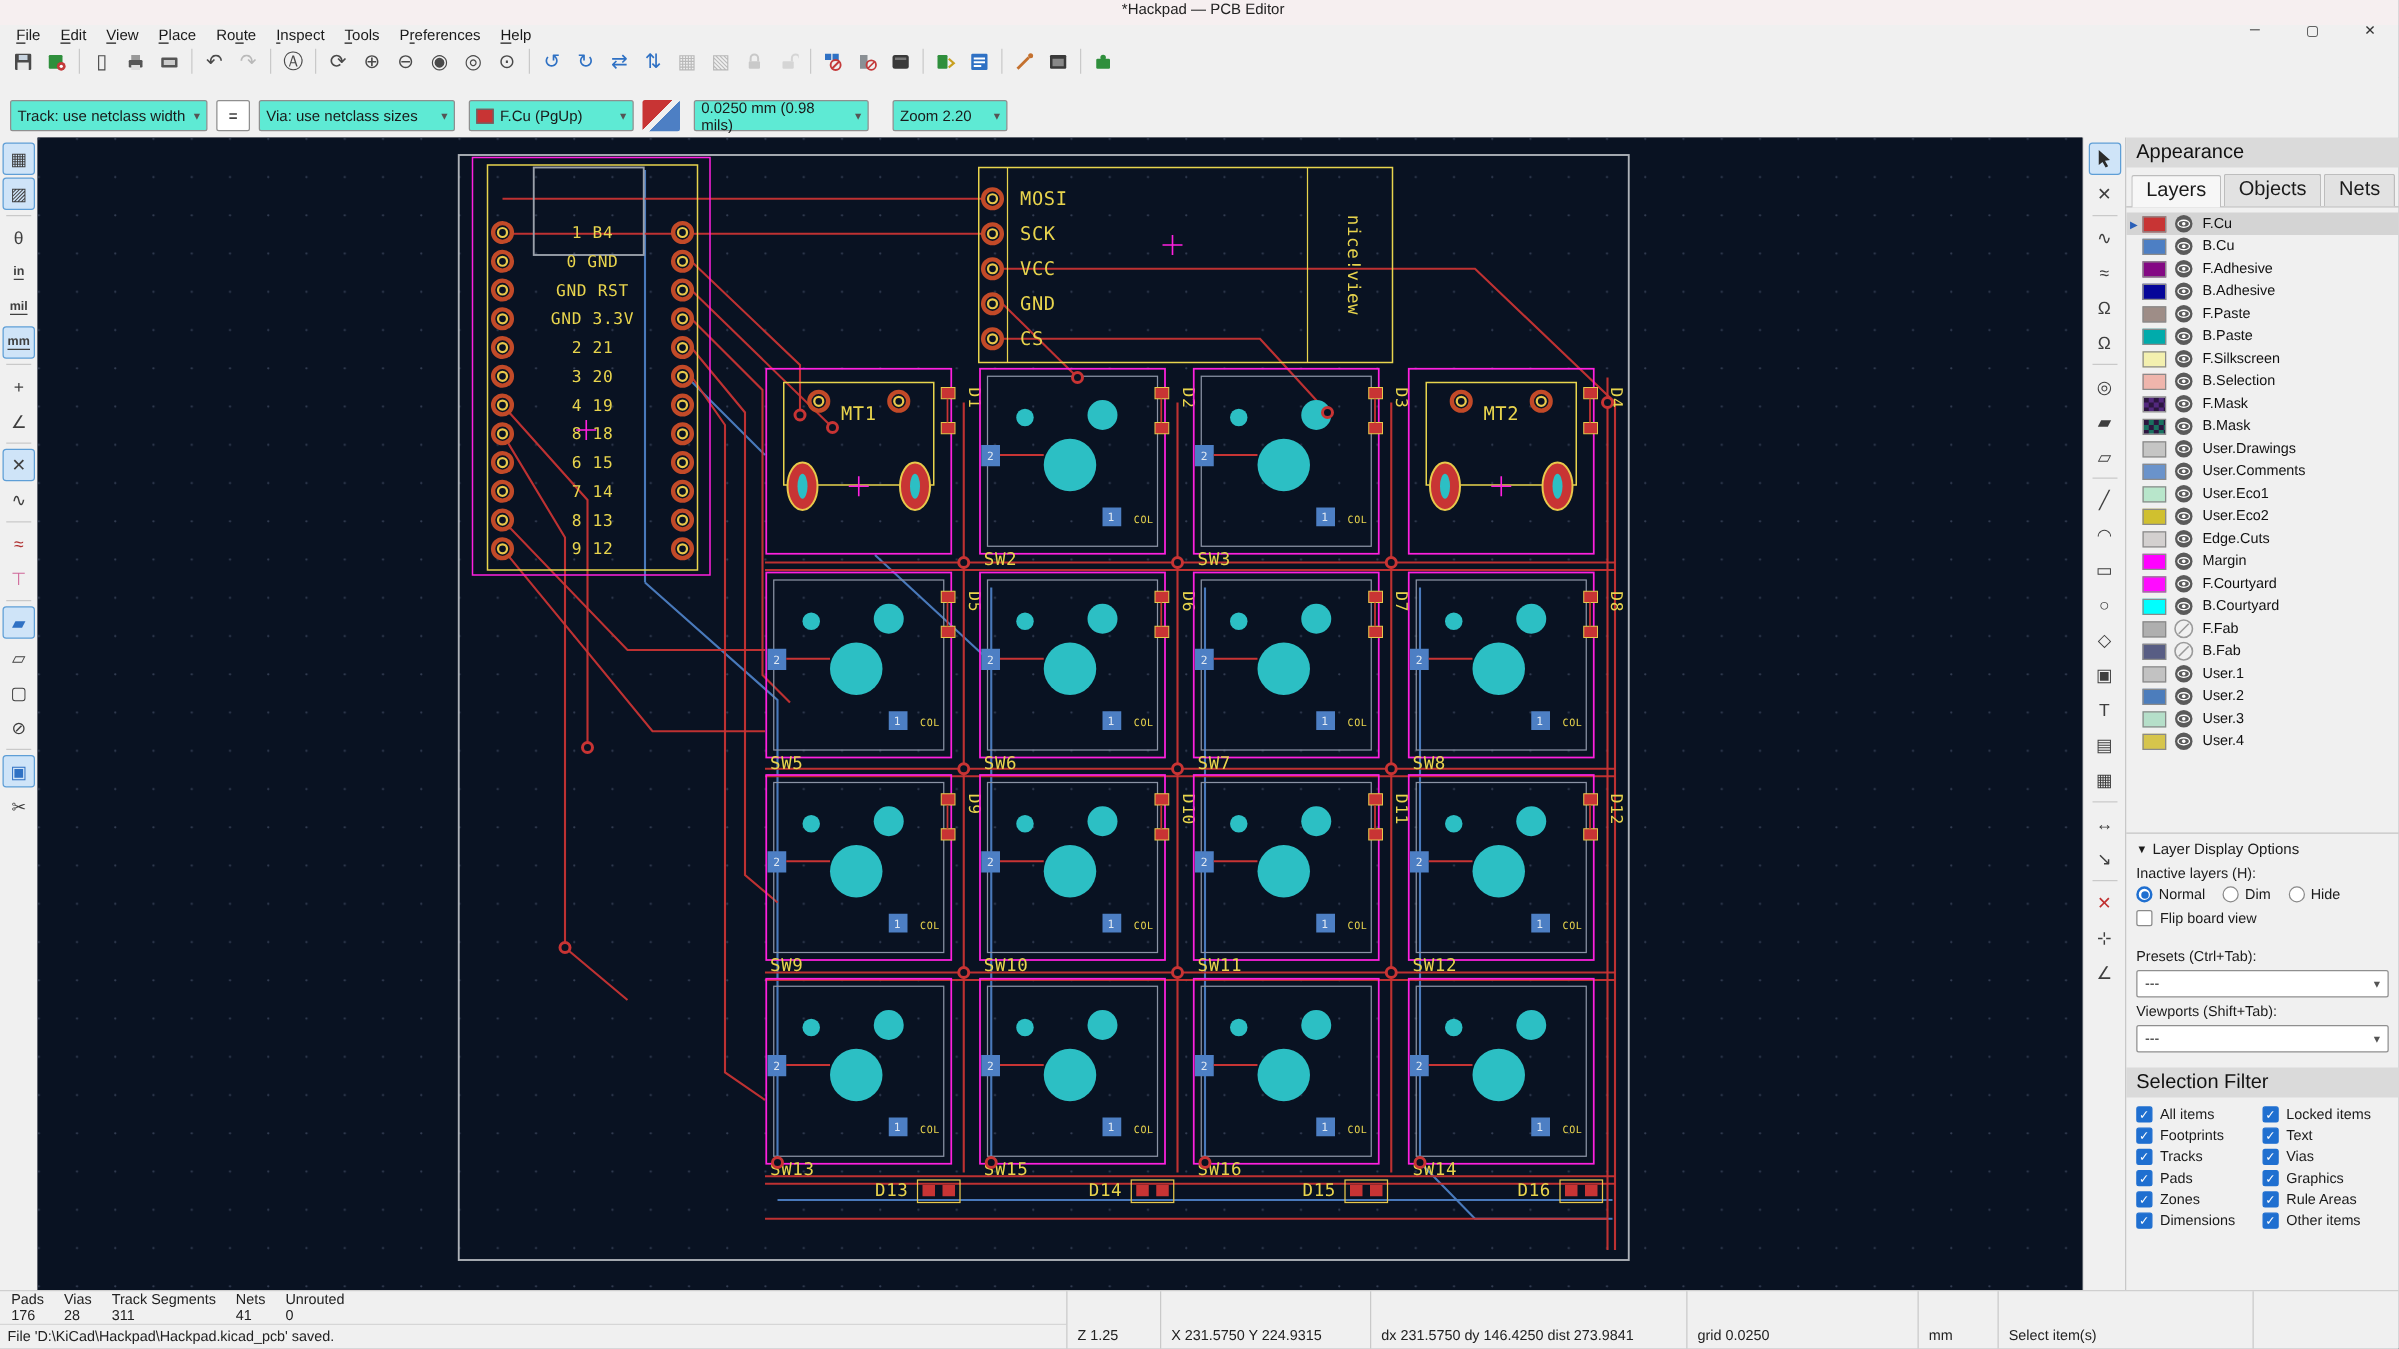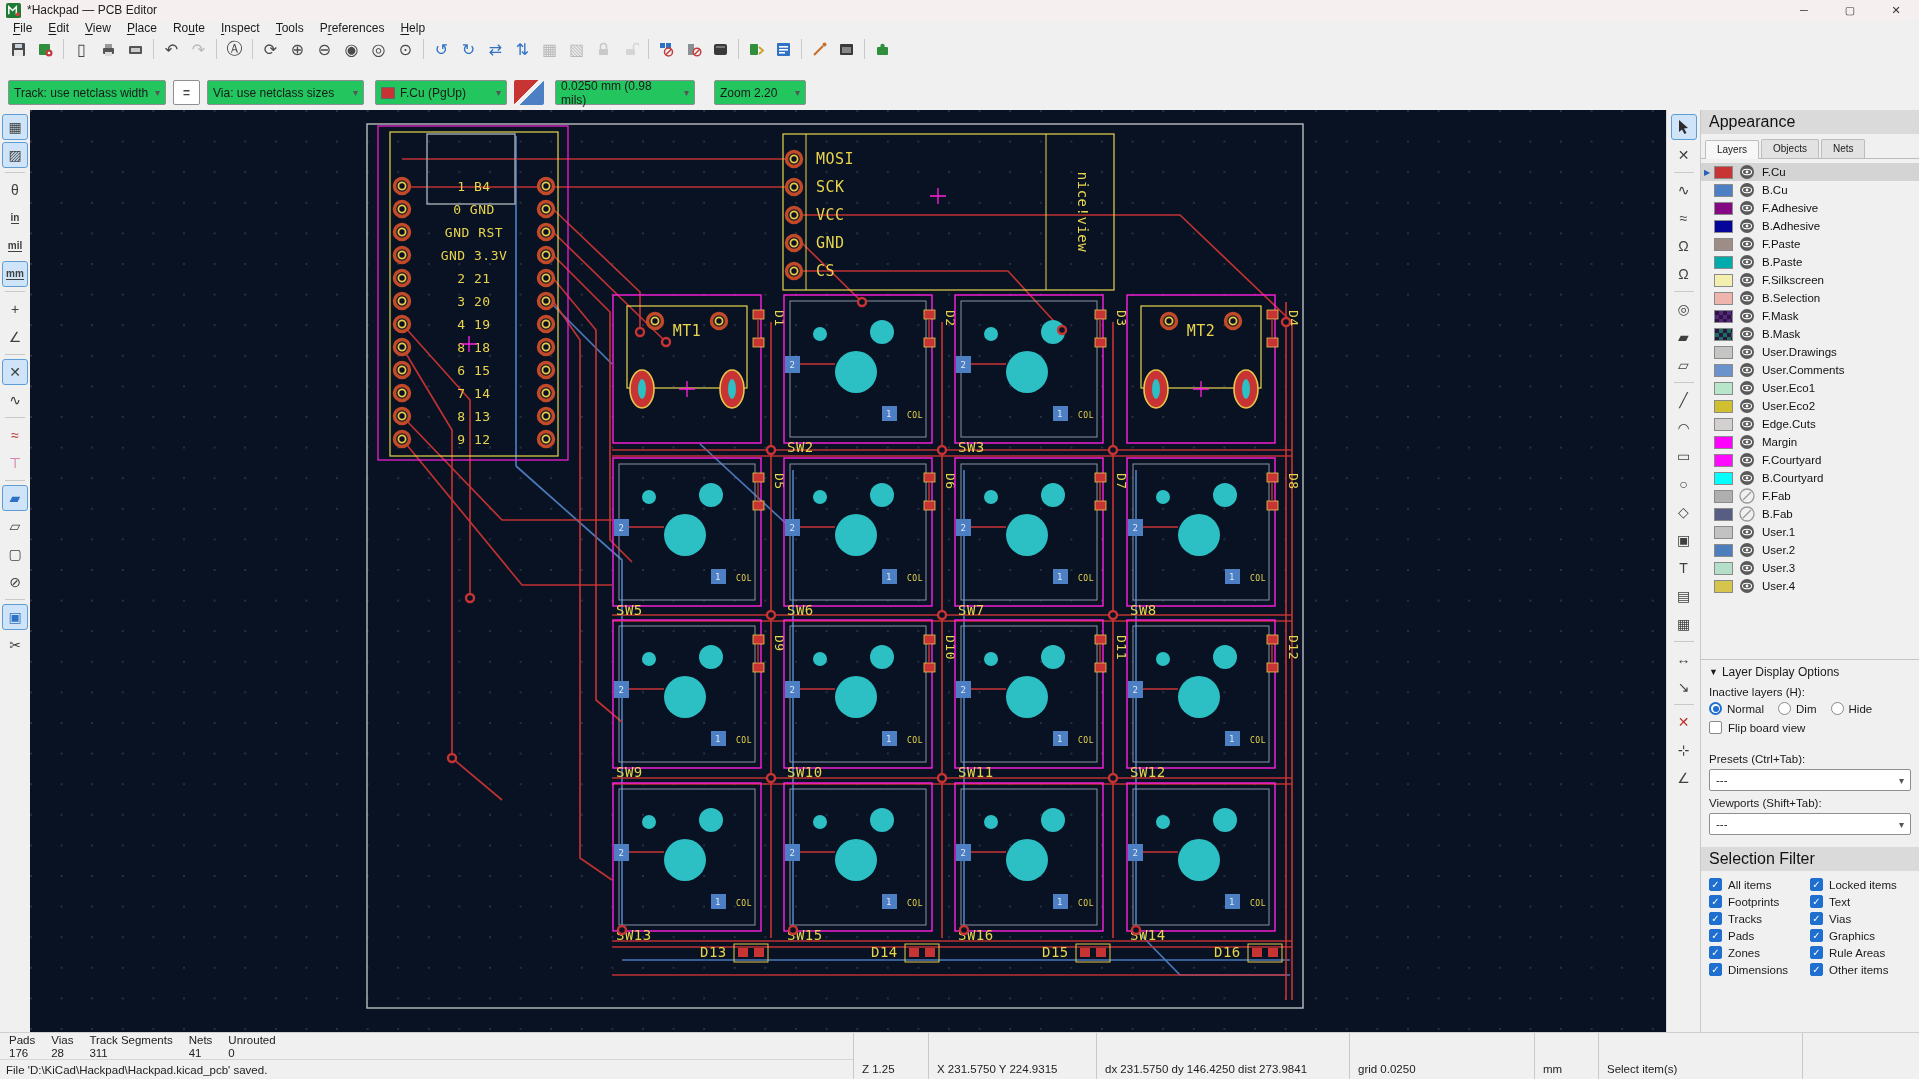--- a/index.html
+++ b/index.html
@@ -4,56 +4,56 @@
 <style>
   * { box-sizing: border-box; }
   html,body { margin:0; padding:0; }
   body {
     width:1919px; height:1079px; overflow:hidden;
     font-family:"Liberation Sans", sans-serif;
     background:#f0f0f0; color:#1a1a1a; font-size:12px;
     -webkit-font-smoothing:antialiased;
   }
   
-  .titlebar { height:20px; background:#f6eff0; display:flex; align-items:center; padding-left:6px; }
+  .titlebar { height:20px; background:#f6eff0; display:flex; align-items:center; padding-left:6px;flex-direction:column; }
   .kicad-logo { width:15px; height:15px; margin-right:6px; }
   .title-text { font-size:12px; color:#222; }
   .win-btns { margin-left:auto; display:flex; height:20px; }
   .win-btn { width:46px; height:20px; display:flex; align-items:center; justify-content:center; font-size:11px; color:#333; }
   
   .menubar { height:16px; display:flex; align-items:center; padding-left:5px; background:#f0f0f0; }
   .menu-item { padding:0 8px; font-size:12px; white-space:nowrap; }
   .menu-item u { text-underline-offset:2px; }
   
   .toolbar { height:26px; display:flex; align-items:center; padding-left:5px; background:#f0f0f0; }
   .tbtn { width:27px; height:24px; display:flex; align-items:center; justify-content:center; font-size:16px; color:#4a4a4a; border-radius:3px; }
   .tbtn svg { width:17px; height:17px; }
   .tsep { width:1px; height:20px; background:#c9c9c9; margin:0 4px; flex:none; }
   .toolbar2 { height:48px; display:flex; align-items:flex-end; gap:7px; padding:0 0 5px 8px; background:#f0f0f0; }
-  .dd { height:25px; border:1px solid #8f8f8f; background:#22c55e; border-radius:2px; display:flex; align-items:center; font-size:12px; padding:0 5px; gap:5px; }
+  .dd { height:25px; border:1px solid #8f8f8f; background:#5eead4; border-radius:2px; display:flex; align-items:center; font-size:12px; padding:0 5px; gap:5px; }
   .dd .arrow { margin-left:auto; color:#555; font-size:10px; }
   .swatch-sm { width:14px; height:12px; background:#C83434; border:1px solid #666; flex:none; }
   .icon-btn { height:25px; width:27px; border:1px solid #8f8f8f; background:#fff; border-radius:2px; display:flex; align-items:center; justify-content:center; }
   .layer-pair { height:25px; width:30px; border-radius:2px; background:linear-gradient(135deg,#C83434 44%,#f0f0f0 44%,#f0f0f0 56%,#4D7FC4 56%); }
   
   .main { display:flex; height:922px; }
   .side-toolbar { background:#f0f0f0; display:flex; flex-direction:column; align-items:center; padding-top:3px; flex:none; }
   .ltb { width:30px; }
   .rtb { width:34px; border-left:1px solid #d8d8d8; }
   .stool { width:26px; height:26px; margin:1px 0; display:flex; align-items:center; justify-content:center; font-size:14px; color:#3f3f3f; border-radius:3px; border:1px solid transparent; }
   .stool.active { background:#cfe4f8; border-color:#5e9ed6; }
   .stool .txt { font-size:10px; font-weight:bold; border-bottom:1px solid #3f3f3f; line-height:10px; }
   .ssep { width:20px; height:1px; background:#c9c9c9; margin:3px 0; }
   .canvas-wrap { width:1636px; height:922px; background:#091222; position:relative; }
   .canvas-wrap svg { display:block; }
   
   .appearance { width:219px; background:#f0f0f0; border-left:1px solid #c8c8c8; display:flex; flex-direction:column; font-size:11.5px; }
   .panel-hdr { background:#dadada; padding:3px 8px; font-size:16px; color:#111; flex:none; }
   .tabs { display:flex; padding:5px 4px 0 4px; gap:2px; border-bottom:1px solid #bdbdbd; flex:none; }
-  .tab { padding:3px 11px 4px; border:1px solid #bdbdbd; border-bottom:none; background:#e2e2e2; border-radius:2px 2px 0 0; font-size:10px; }
+  .tab { padding:3px 11px 4px; border:1px solid #bdbdbd; border-bottom:none; background:#e2e2e2; border-radius:2px 2px 0 0; font-size:16px; }
   .tab.active { background:#f7f7f7; position:relative; top:1px; }
   .layers-list { height:500px; overflow:hidden; padding-top:4px; flex:none; }
   .layer-row { height:18px; display:flex; align-items:center; padding-left:3px; }
   .layer-row.selected { background:#d4d4d4; }
   .sel-arrow { width:10px; font-size:8px; color:#2a5fb8; flex:none; }
   .lswatch { width:19px; height:13px; border:1px solid #8a8a8a; margin-right:6px; flex:none; }
   .eye { width:16px; height:16px; margin-right:7px; flex:none; }
   .layer-name { font-size:11.5px; color:#111; }
   .layer-opts { border-top:1px solid #c4c4c4; padding:5px 8px 7px; flex:none; }
   .collapse-hdr { display:flex; align-items:center; gap:4px; font-size:12px; margin-bottom:7px; }

